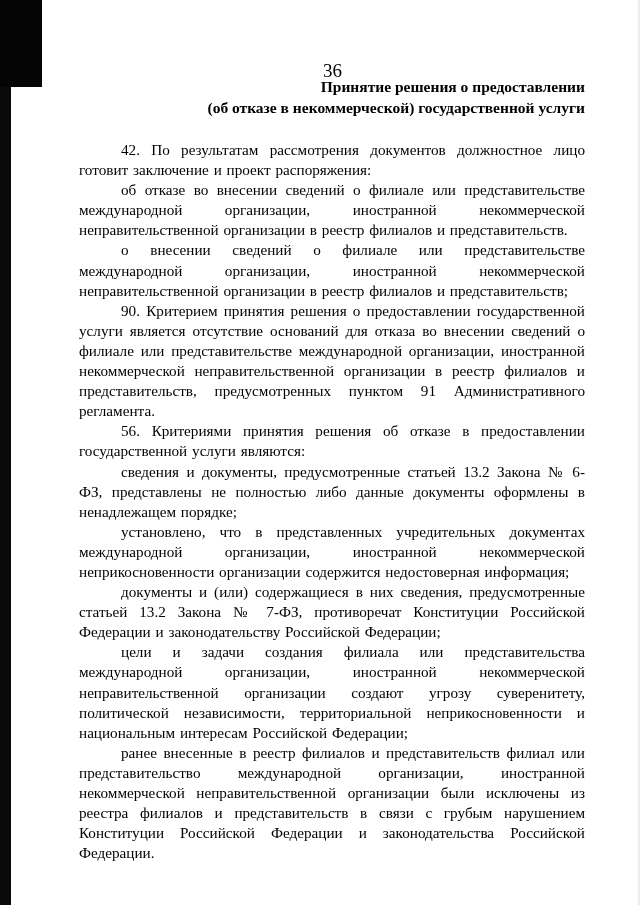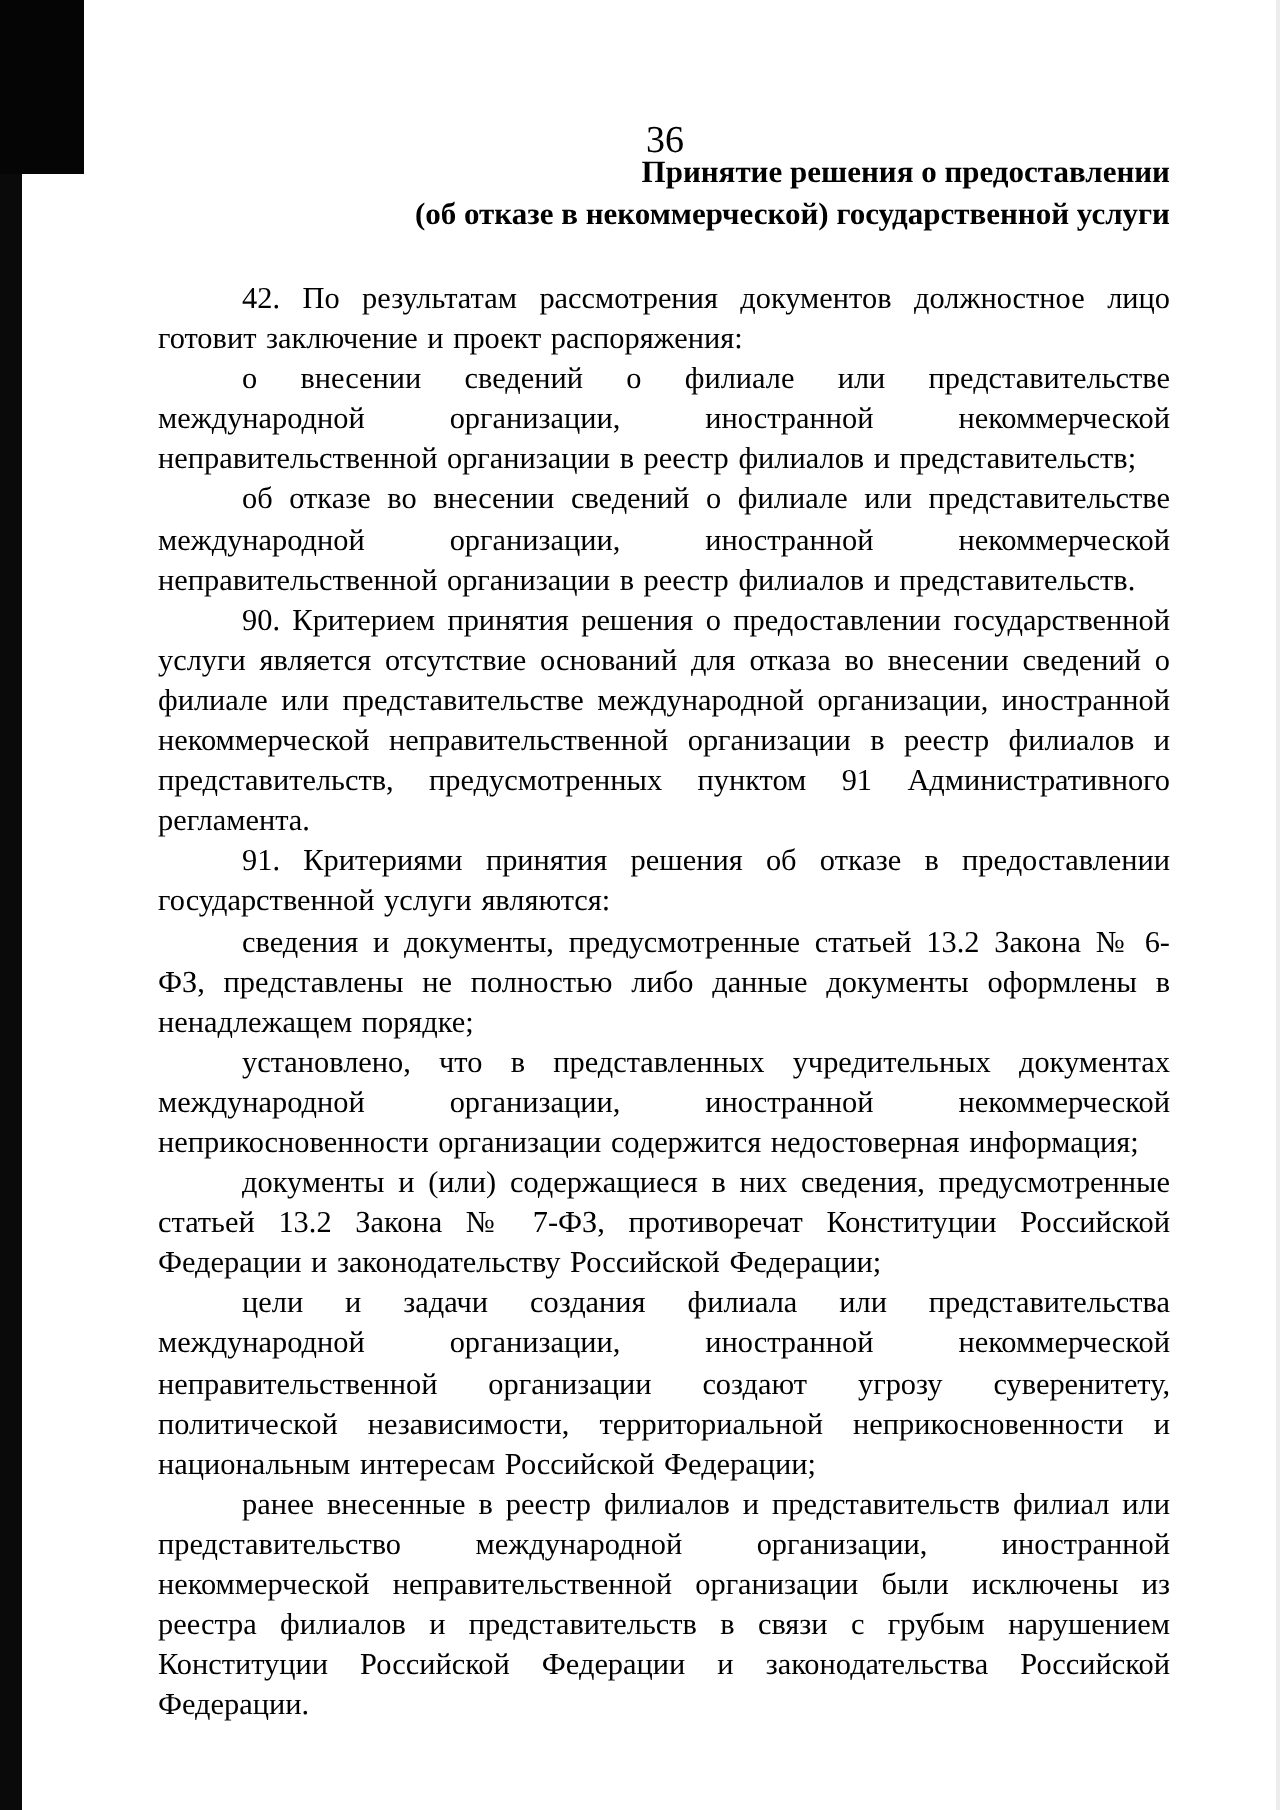--- a/index.html
+++ b/index.html
@@ -74,24 +74,24 @@
 
   <div class="content">
 
     <div class="heading">
       <div>Принятие решения о предоставлении</div>
       <div>(об отказе в некоммерческой) государственной услуги</div>
     </div>
 
     <div class="body-text">
       <p>42. По результатам рассмотрения документов должностное лицо готовит заключение и проект распоряжения:</p>
+      <p>об отказе во внесении сведений о филиале или представительстве международной организации, иностранной некоммерческой неправительственной организации в реестр филиалов и представительств.</p>
       <p>о внесении сведений о филиале или представительстве международной организации, иностранной некоммерческой неправительственной организации в реестр филиалов и представительств;</p>
-      <p>об отказе во внесении сведений о филиале или представительстве международной организации, иностранной некоммерческой неправительственной организации в реестр филиалов и представительств.</p>
       <p>90. Критерием принятия решения о предоставлении государственной услуги является отсутствие оснований для отказа во внесении сведений о филиале или представительстве международной организации, иностранной некоммерческой неправительственной организации в реестр филиалов и представительств, предусмотренных пунктом 91 Административного регламента.</p>
-      <p>91. Критериями принятия решения об отказе в предоставлении государственной услуги являются:</p>
+      <p>56. Критериями принятия решения об отказе в предоставлении государственной услуги являются:</p>
       <p>сведения и документы, предусмотренные статьей 13.2 Закона № 6-ФЗ, представлены не полностью либо данные документы оформлены в ненадлежащем порядке;</p>
       <p>установлено, что в представленных учредительных документах международной организации, иностранной некоммерческой неприкосновенности организации содержится недостоверная информация;</p>
       <p>документы и (или) содержащиеся в них сведения, предусмотренные статьей 13.2 Закона № 7-ФЗ, противоречат Конституции Российской Федерации и законодательству Российской Федерации;</p>
       <p>цели и задачи создания филиала или представительства международной организации, иностранной некоммерческой неправительственной организации создают угрозу суверенитету, политической независимости, территориальной неприкосновенности и национальным интересам Российской Федерации;</p>
       <p>ранее внесенные в реестр филиалов и представительств филиал или представительство международной организации, иностранной некоммерческой неправительственной организации были исключены из реестра филиалов и представительств в связи с грубым нарушением Конституции Российской Федерации и законодательства Российской Федерации.</p>
     </div>
 
   </div>
 
 </div>

